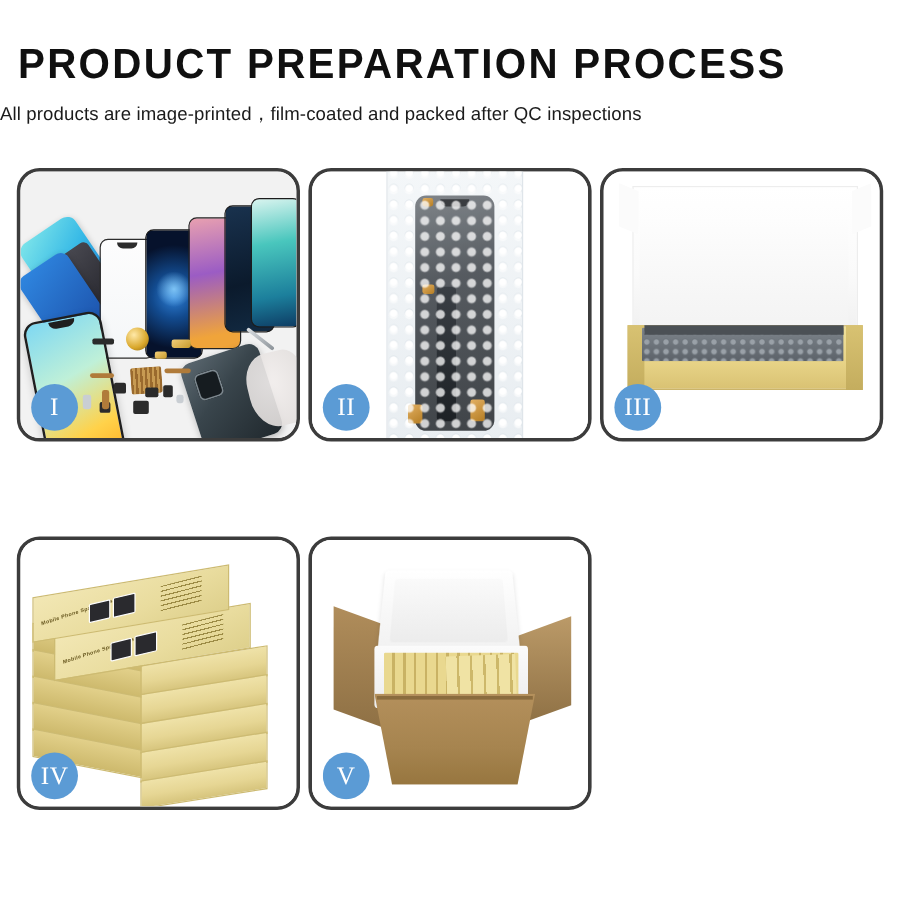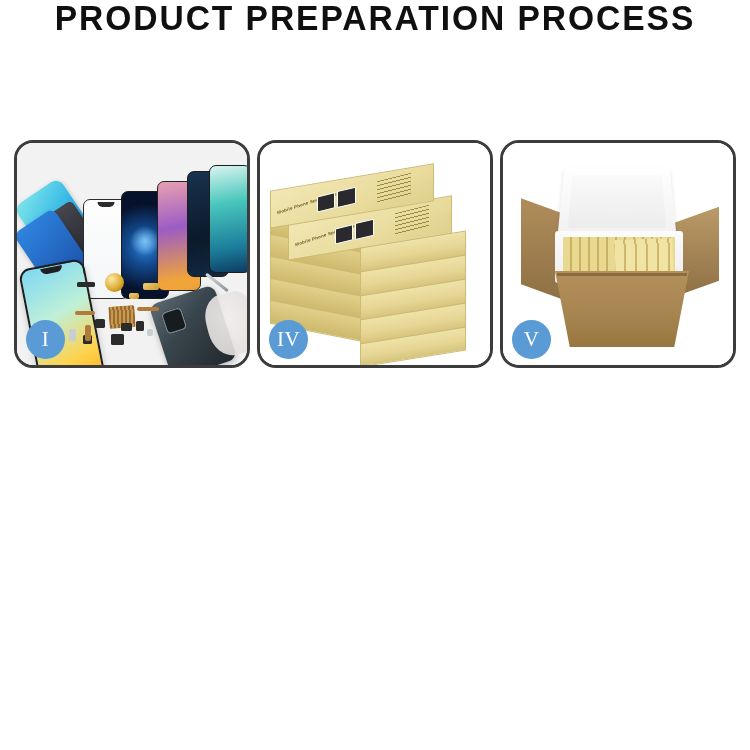--- a/index.html
+++ b/index.html
@@ -5,21 +5,21 @@
   html,body{margin:0;padding:0;}
   body{
     width:750px;height:750px;
     background:#ffffff;
     font-family:"Liberation Sans","DejaVu Sans",sans-serif;
     overflow:hidden;
   }
   .page{position:relative;width:750px;height:750px;}
 
   
-  .header{text-align:center;}
+  .header{padding-top:36px;text-align:left;}
   .title{
     font-size:35px;font-weight:700;color:#101010;
     letter-spacing:2.0px;line-height:1.05;
     font-family:"Liberation Sans","DejaVu Sans",sans-serif;
     transform:scaleX(.96);transform-origin:center;
     white-space:nowrap;
   }
   .subtitle{
     margin-top:12px;font-size:15.5px;color:#1b1b1b;
     letter-spacing:.1px;white-space:nowrap;
@@ -331,20 +331,21 @@
     background:#bfa378;opacity:.85;transform:skewY(16deg);
   }
 </style>
 </head>
 <body>
 
 <div class="page">
 
   <div class="header">
     <div class="title">PRODUCT PREPARATION PROCESS</div>
+    <div class="subtitle">All products are image-printed，film-coated and packed after QC inspections</div>
   </div>
 
   <div class="grid">
 
     <div class="card">
       <div class="stage p1">
         <div class="ph s1"></div>
         <div class="ph s1c"></div>
         <div class="ph s1b"></div>
         <div class="ph glass"></div>
@@ -369,21 +370,44 @@
         <div class="flex" style="left:120px;top:164px;width:22px;height:4px;"></div>
         <div class="flex" style="left:68px;top:182px;width:6px;height:16px;"></div>
         <div class="silv" style="left:52px;top:186px;width:7px;height:12px;"></div>
         <div class="silv" style="left:130px;top:186px;width:6px;height:7px;"></div>
         <div class="hand"></div>
         <div class="tweez"></div>
       </div>
       <div class="badge">I</div>
     </div>
 
-
+    <div class="card">
+      <div class="stage p2">
+        <div class="bag"></div>
+        <div class="scr2"></div>
+        <div class="cable2"></div>
+        <div class="tab2" style="left:92px;top:22px;width:9px;height:7px;"></div>
+        <div class="tab2" style="left:92px;top:94px;width:10px;height:8px;"></div>
+        <div class="tab2" style="left:80px;top:194px;width:12px;height:16px;"></div>
+        <div class="tab2" style="left:132px;top:190px;width:12px;height:18px;"></div>
+        <div class="bubov"></div>
+      </div>
+      <div class="badge">II</div>
+    </div>
+
+    <div class="card">
+      <div class="stage p3">
+        <div class="bx3lid"></div>
+        <div class="foam3"></div>
+        <div class="bx3base"></div>
+        <div class="bub3"></div>
+        <div class="bx3in"></div>
+      </div>
+      <div class="badge">III</div>
+    </div>
 
     <div class="card">
       <div class="stage p4">
 
         <div class="sbox side" style="left:10px;top:78px;width:92px;height:22px;transform:skewY(11deg);"></div>
         <div class="sbox side" style="left:10px;top:100px;width:92px;height:22px;transform:skewY(11deg);"></div>
         <div class="sbox side" style="left:10px;top:122px;width:92px;height:22px;transform:skewY(11deg);"></div>
         <div class="sbox side" style="left:10px;top:144px;width:92px;height:22px;transform:skewY(11deg);"></div>
         <div class="sbox side" style="left:10px;top:166px;width:92px;height:22px;transform:skewY(11deg);"></div>
 

